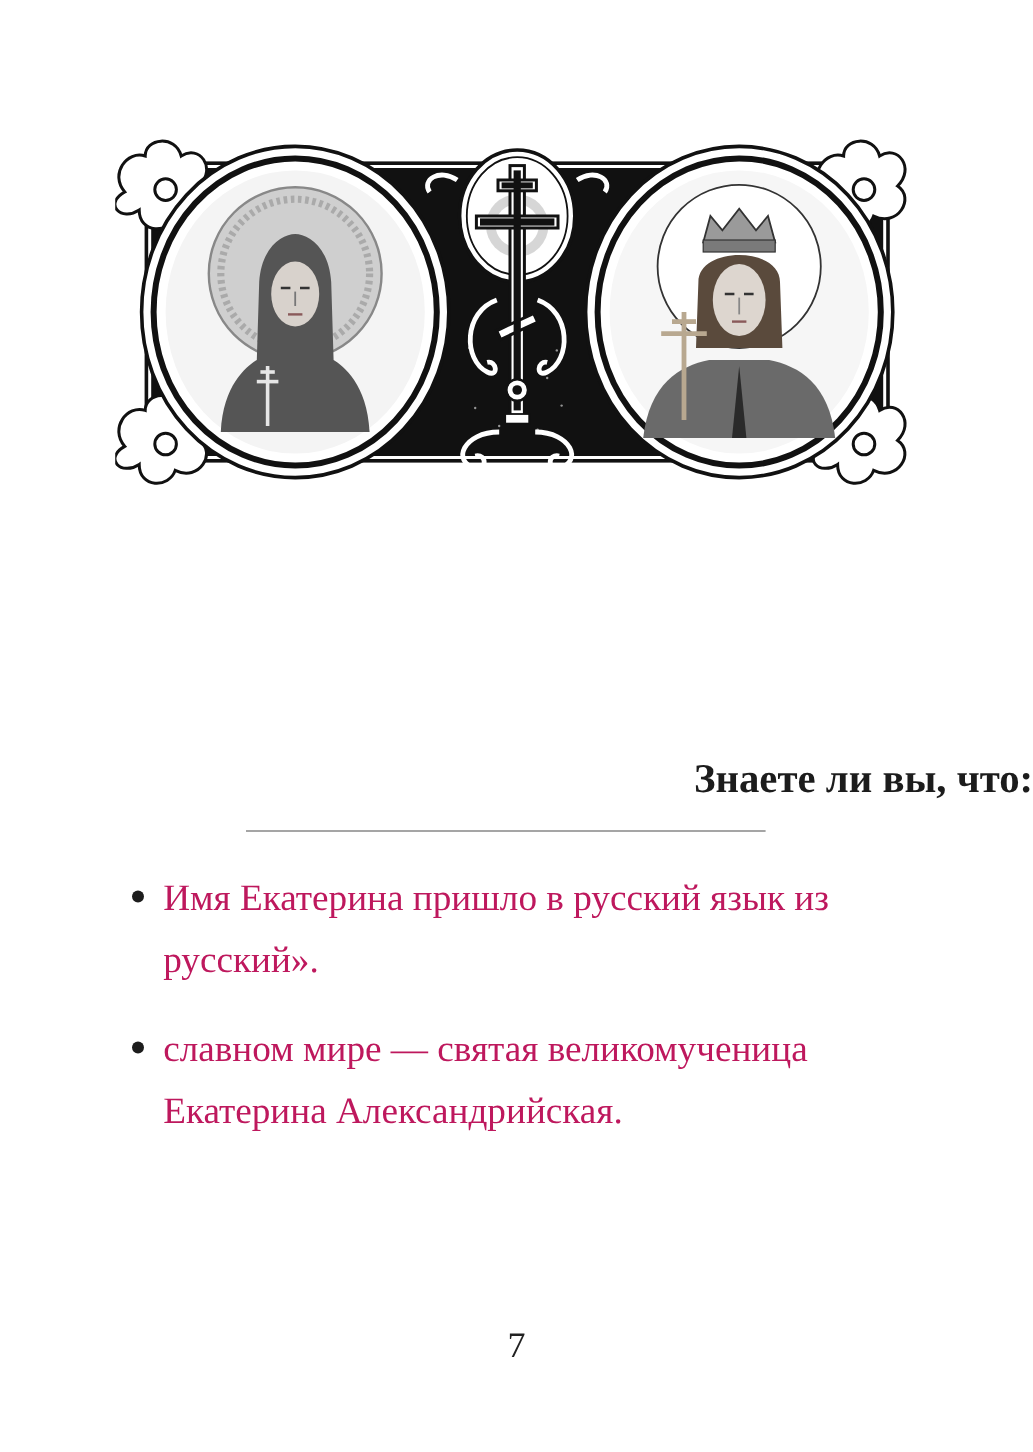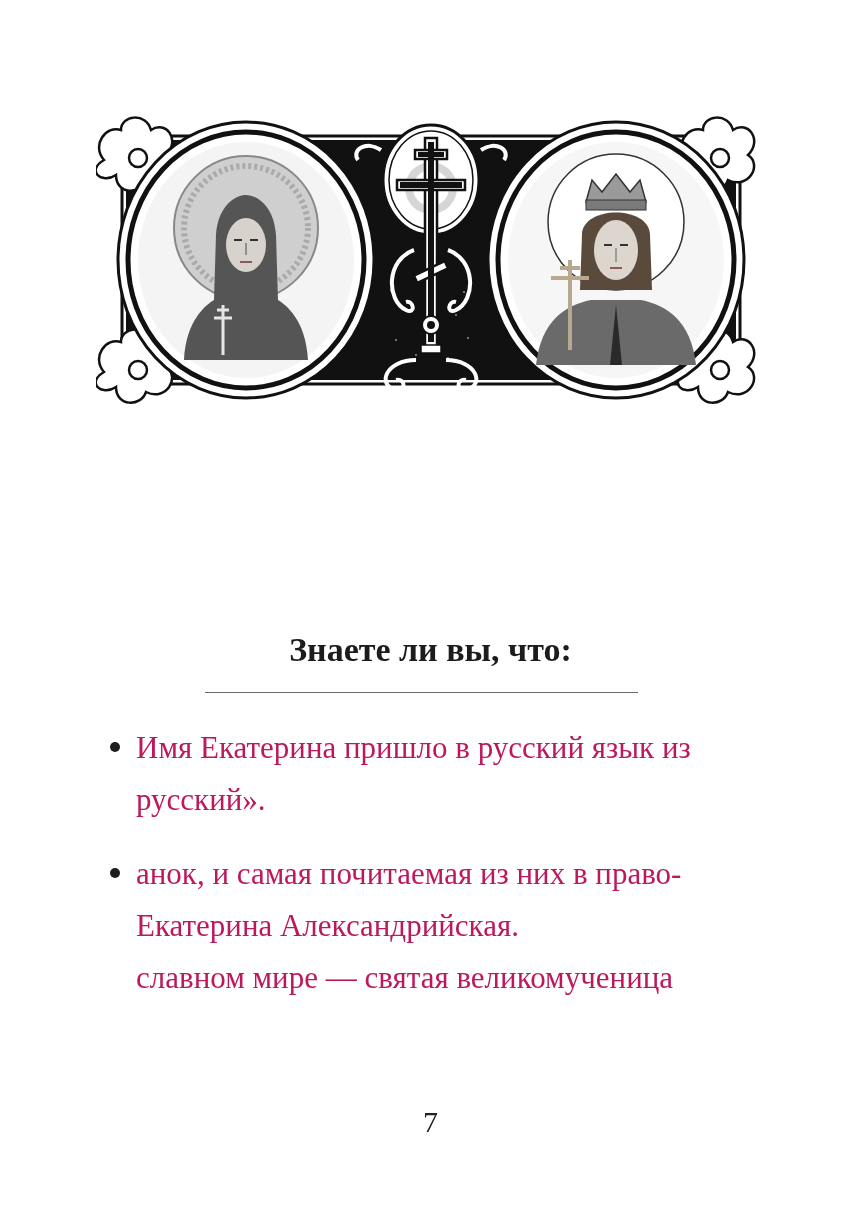--- a/index.html
+++ b/index.html
@@ -1,19 +1,19 @@
 <!DOCTYPE html>
 <html><head>
 <meta charset="utf-8">
 <style>
   html, body { margin: 0; padding: 0; background: #ffffff; }
   body { width: 861px; height: 1210px; position: relative; overflow: hidden;
          font-family: "Liberation Serif", "DejaVu Serif", serif; color: #1a1a1a; }
   .banner { position: absolute; left: 96px; top: 110px; width: 670px; height: 300px; }
-  .heading { position: absolute; left: 0; width: 861px; top: 630px; text-align: center;
+  .heading { position: absolute; left: 0; width: 861px; top: 630px; text-align: right;
              font-weight: bold; font-size: 34px; line-height: 40px; color: #1c1c1c; }
   .rule { position: absolute; left: 205px; width: 433px; top: 692px; height: 0;
           border-top: 1.5px solid #6a6a6a; }
   .facts { position: absolute; left: 110px; top: 722px; width: 640px; margin: 0; padding: 0; list-style: none; }
   .fact { position: relative; padding-left: 26px; font-size: 31px; line-height: 52px;
           color: #be185d; margin-bottom: 22px; }
   .fact .bullet { position: absolute; left: 0; top: 20px; width: 10px; height: 10px;
                   border-radius: 50%; background: #1d1d1d; }
   .fact .line { display: block; white-space: nowrap; }
   .page-number { position: absolute; left: 0; width: 861px; text-align: center; top: 1104px;
@@ -138,19 +138,18 @@
 <div class="rule"></div>
 
 <ul class="facts">
   <li class="fact">
     <span class="bullet"></span>
     <span class="line">Имя Екатерина пришло в русский язык из</span>
     <span class="line">русский».</span>
   </li>
   <li class="fact">
     <span class="bullet"></span>
-    <span class="line">анок, и самая почитаемая из них в право-</span>
+    <span class="line">славном мире — святая великомученица</span>
     <span class="line">Екатерина Александрийская.</span>
-    <span class="line">славном мире — святая великомученица</span>
   </li>
 </ul>
 
 <div class="page-number">7</div>
 
 </body></html>

